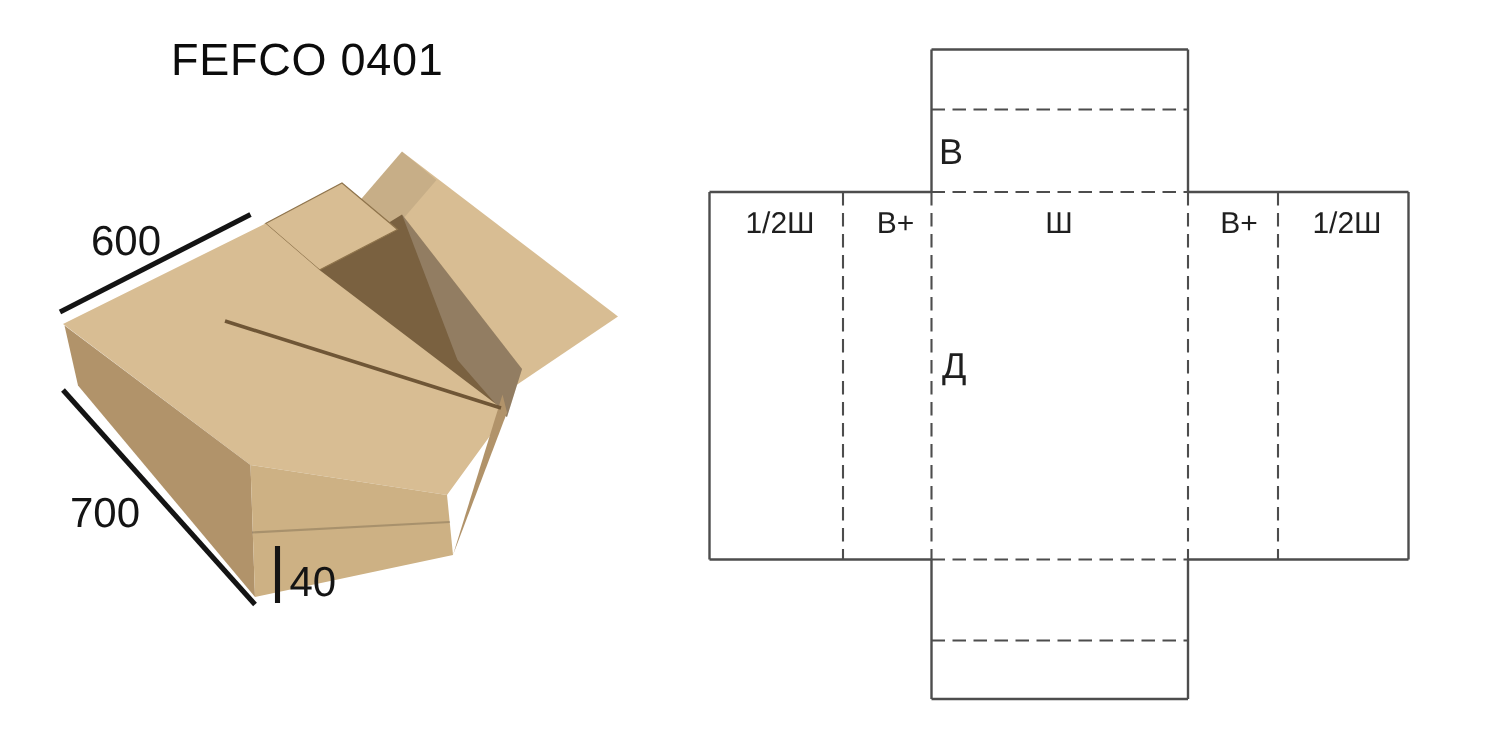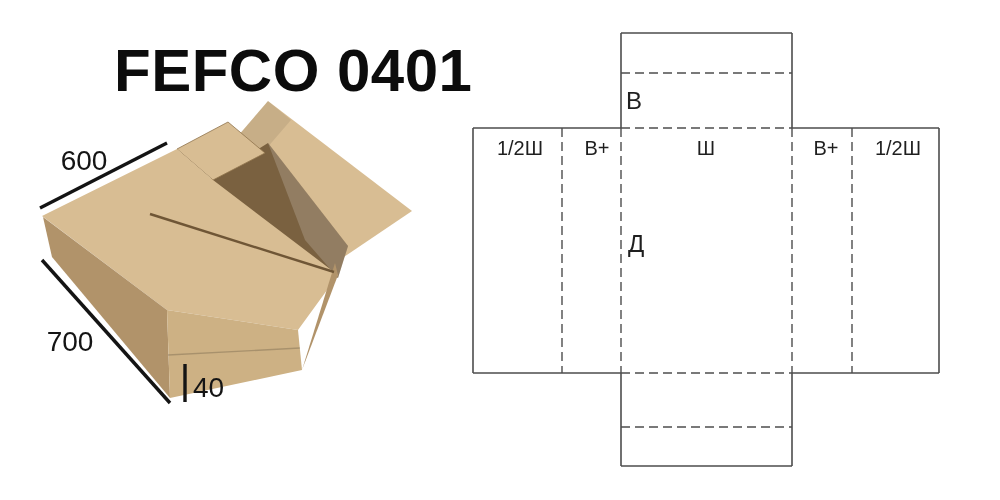--- a/index.html
+++ b/index.html
@@ -5,23 +5,23 @@
   html, body { margin: 0; padding: 0; }
   body {
     width: 1000px; height: 500px;
     background: #ffffff;
     position: relative;
     overflow: hidden;
     font-family: "Liberation Sans", sans-serif;
   }
   .page-title {
     position: absolute;
-    left: 114px; top: 36px;
-    font-size: 60px;
-    font-weight: 700;
+    left: 114px; top: 24px;
+    font-size: 30px;
+    font-weight: 400;
     color: #0c0c0c;
     letter-spacing: 0.5px;
     white-space: nowrap;
   }
   svg.layer {
     position: absolute;
     left: 0; top: 0;
     width: 1000px; height: 500px;
   }
   text { font-family: "Liberation Sans", sans-serif; }

